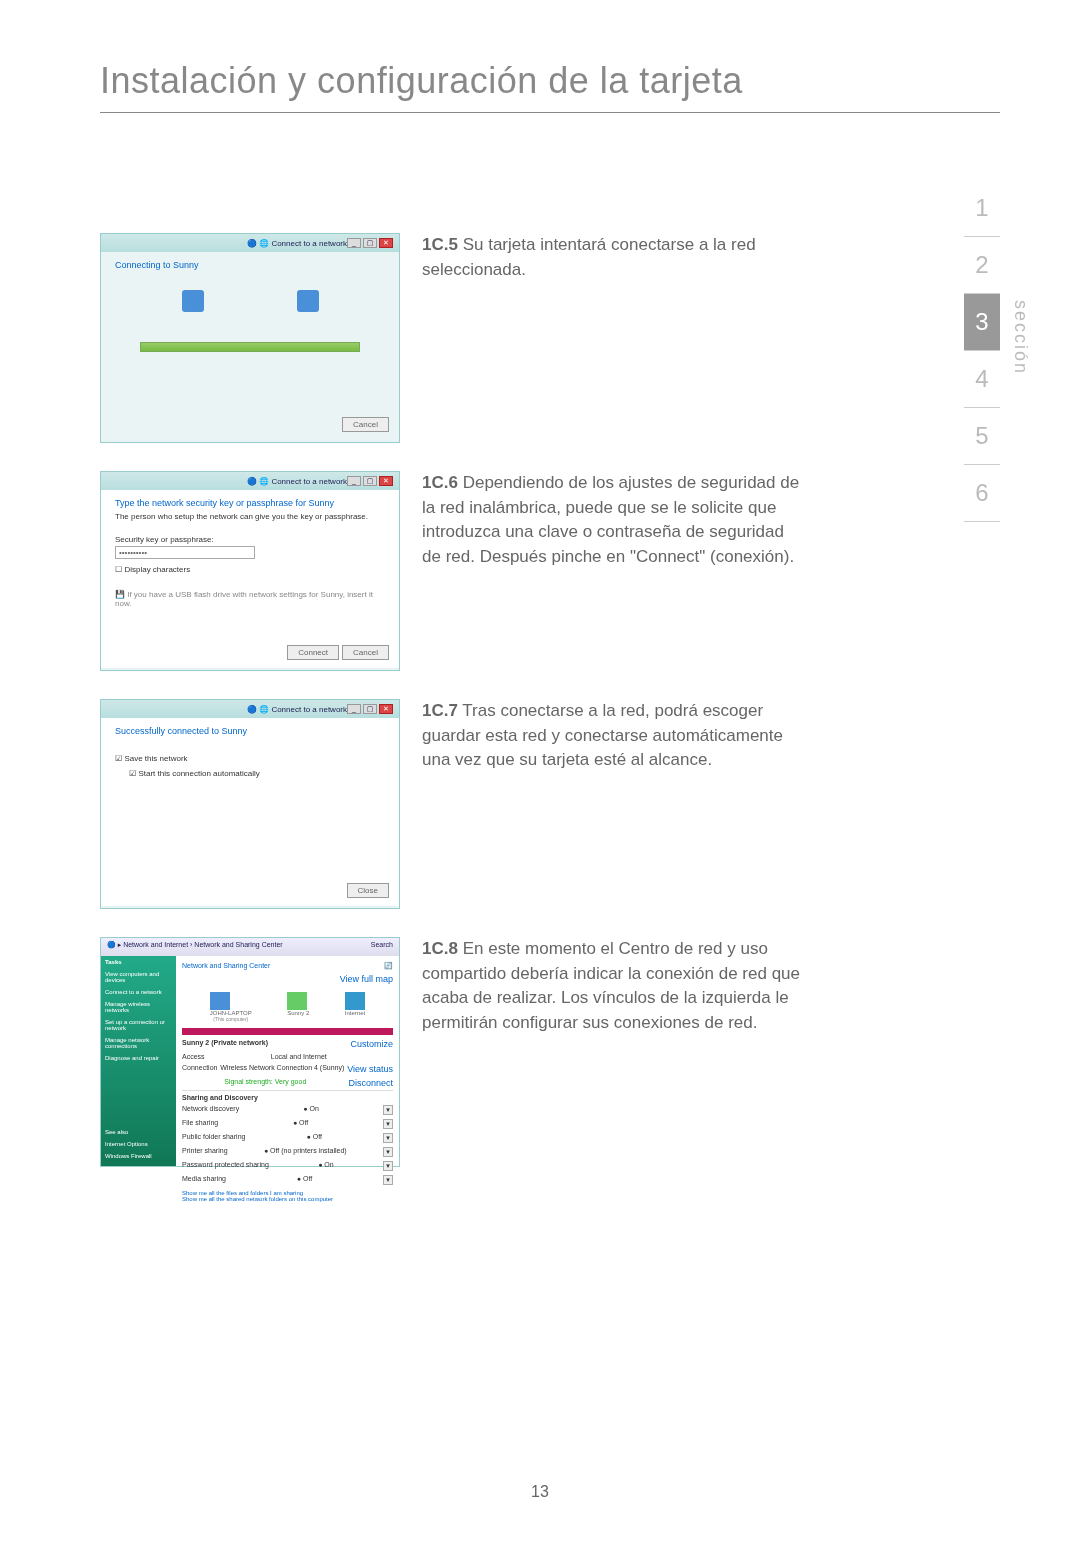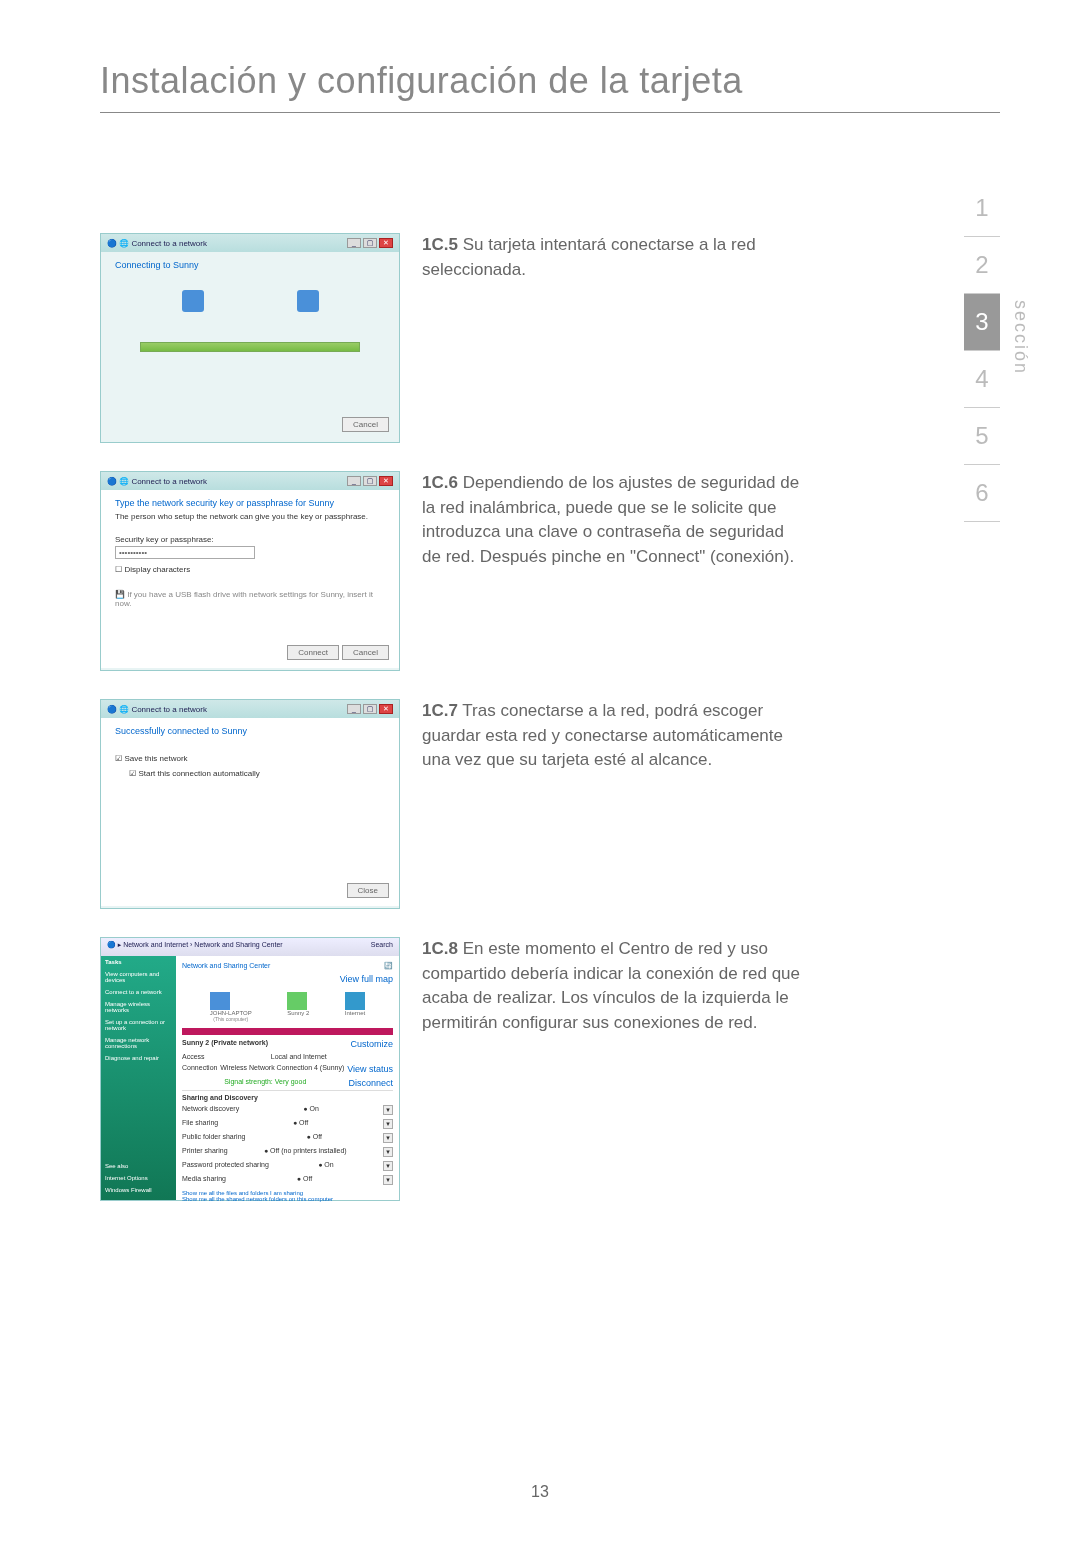--- a/index.html
+++ b/index.html
@@ -59,26 +59,26 @@
   .screenshot {
     width: 300px;
     border: 1px solid #9cc;
     background: #e8f4f4;
     font-size: 9px;
     flex-shrink: 0;
   }
   .screenshot.tall { height: 210px; }
   .screenshot.med { height: 200px; }
   .screenshot.short { height: 210px; }
-  .screenshot.wide { height: 264px; }
+  .screenshot.wide { height: 230px; }
   .ss-titlebar {
     background: linear-gradient(#cfe8e8,#b8dede);
     padding: 4px 6px;
     display: flex;
-    justify-content: space-between;
+    justify-content: flex-end;
     align-items: center;
     font-size: 8px;
     color: #225;
   }
   .ss-titlebar .wicons { display:flex; gap:2px; }
   .ss-titlebar .wbtn { width:14px; height:10px; background:#ddd; border:1px solid #999; font-size:7px; text-align:center; line-height:8px; }
   .ss-titlebar .wbtn.close { background:#d44; color:#fff; border-color:#a22; }
   .ss-body { background:#fff; padding:8px 14px; height:calc(100% - 20px); position:relative; }
   .ss-body.aqua { background:#eaf4f4; }
   .ss-link { color:#06c; font-size:9px; }

